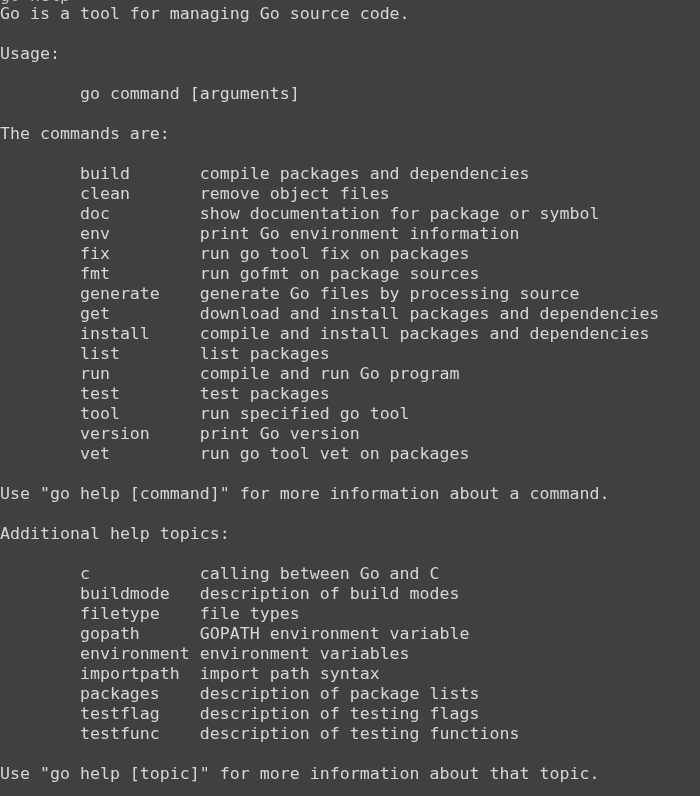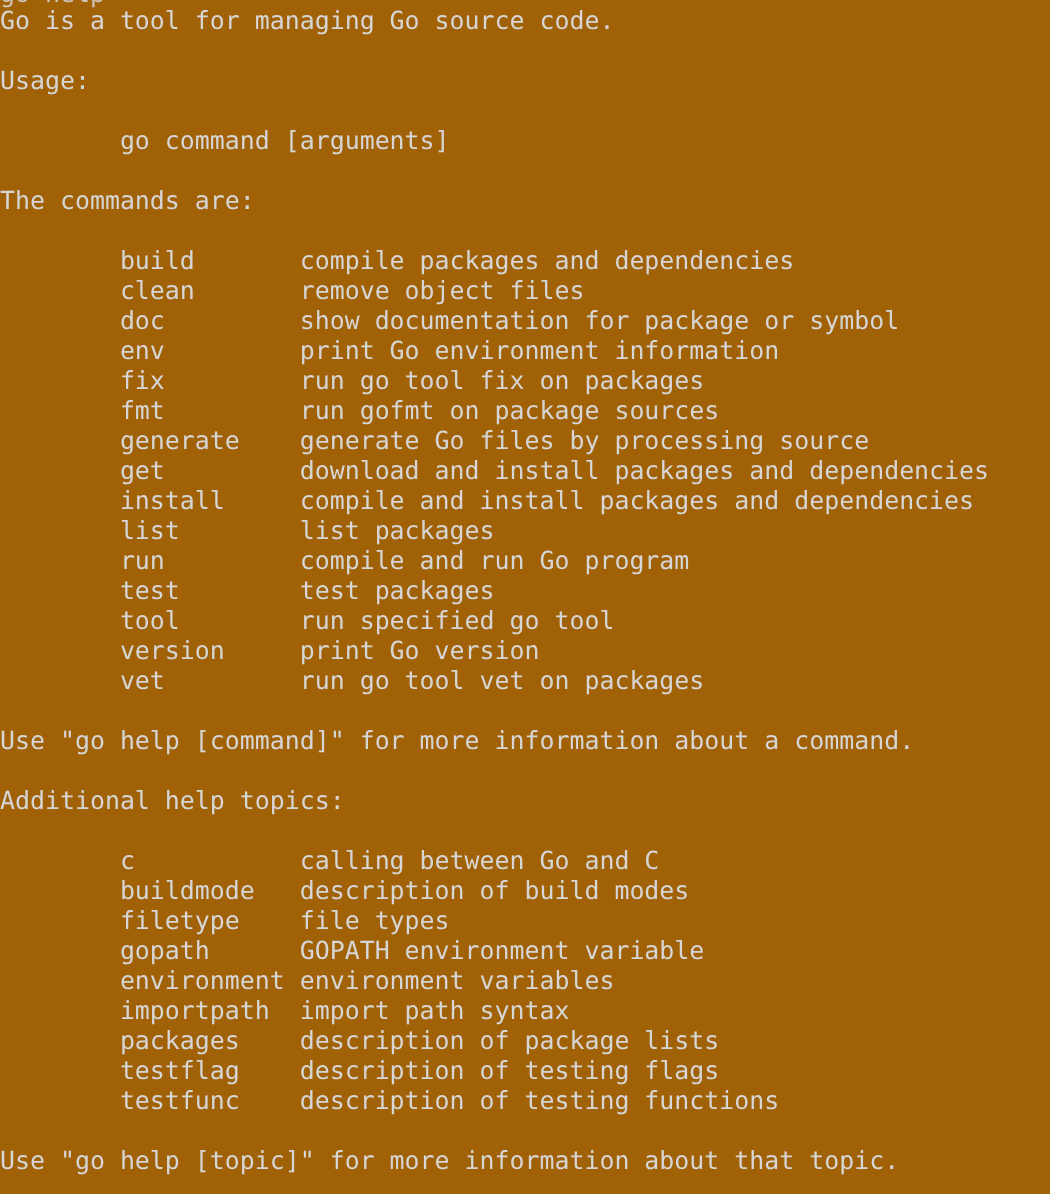--- a/index.html
+++ b/index.html
@@ -52,19 +52,19 @@
     white-space: pre;
     color: #d6d6d6;
   }
   .tline.blank {
     color: transparent;
   }
 </style>
 </head>
 <body style="background: rgb(0, 0, 0);">
 
-<div id="terminal" style="background: #a16207; color: rgb(214, 214, 214);">
+<div id="terminal" style="background: #404040; color: rgb(214, 214, 214);">
 
   <div id="scrollback-sliver">go help</div>
 
   <div id="screen-lines"><span class="tline">Go is a tool for managing Go source code.</span><span class="tline blank"> </span><span class="tline">Usage:</span><span class="tline blank"> </span><span class="tline">        go command [arguments]</span><span class="tline blank"> </span><span class="tline">The commands are:</span><span class="tline blank"> </span><span class="tline">        build       compile packages and dependencies</span><span class="tline">        clean       remove object files</span><span class="tline">        doc         show documentation for package or symbol</span><span class="tline">        env         print Go environment information</span><span class="tline">        fix         run go tool fix on packages</span><span class="tline">        fmt         run gofmt on package sources</span><span class="tline">        generate    generate Go files by processing source</span><span class="tline">        get         download and install packages and dependencies</span><span class="tline">        install     compile and install packages and dependencies</span><span class="tline">        list        list packages</span><span class="tline">        run         compile and run Go program</span><span class="tline">        test        test packages</span><span class="tline">        tool        run specified go tool</span><span class="tline">        version     print Go version</span><span class="tline">        vet         run go tool vet on packages</span><span class="tline blank"> </span><span class="tline">Use "go help [command]" for more information about a command.</span><span class="tline blank"> </span><span class="tline">Additional help topics:</span><span class="tline blank"> </span><span class="tline">        c           calling between Go and C</span><span class="tline">        buildmode   description of build modes</span><span class="tline">        filetype    file types</span><span class="tline">        gopath      GOPATH environment variable</span><span class="tline">        environment environment variables</span><span class="tline">        importpath  import path syntax</span><span class="tline">        packages    description of package lists</span><span class="tline">        testflag    description of testing flags</span><span class="tline">        testfunc    description of testing functions</span><span class="tline blank"> </span><span class="tline">Use "go help [topic]" for more information about that topic.</span></div>
 
 </div>
 
 </body></html>

